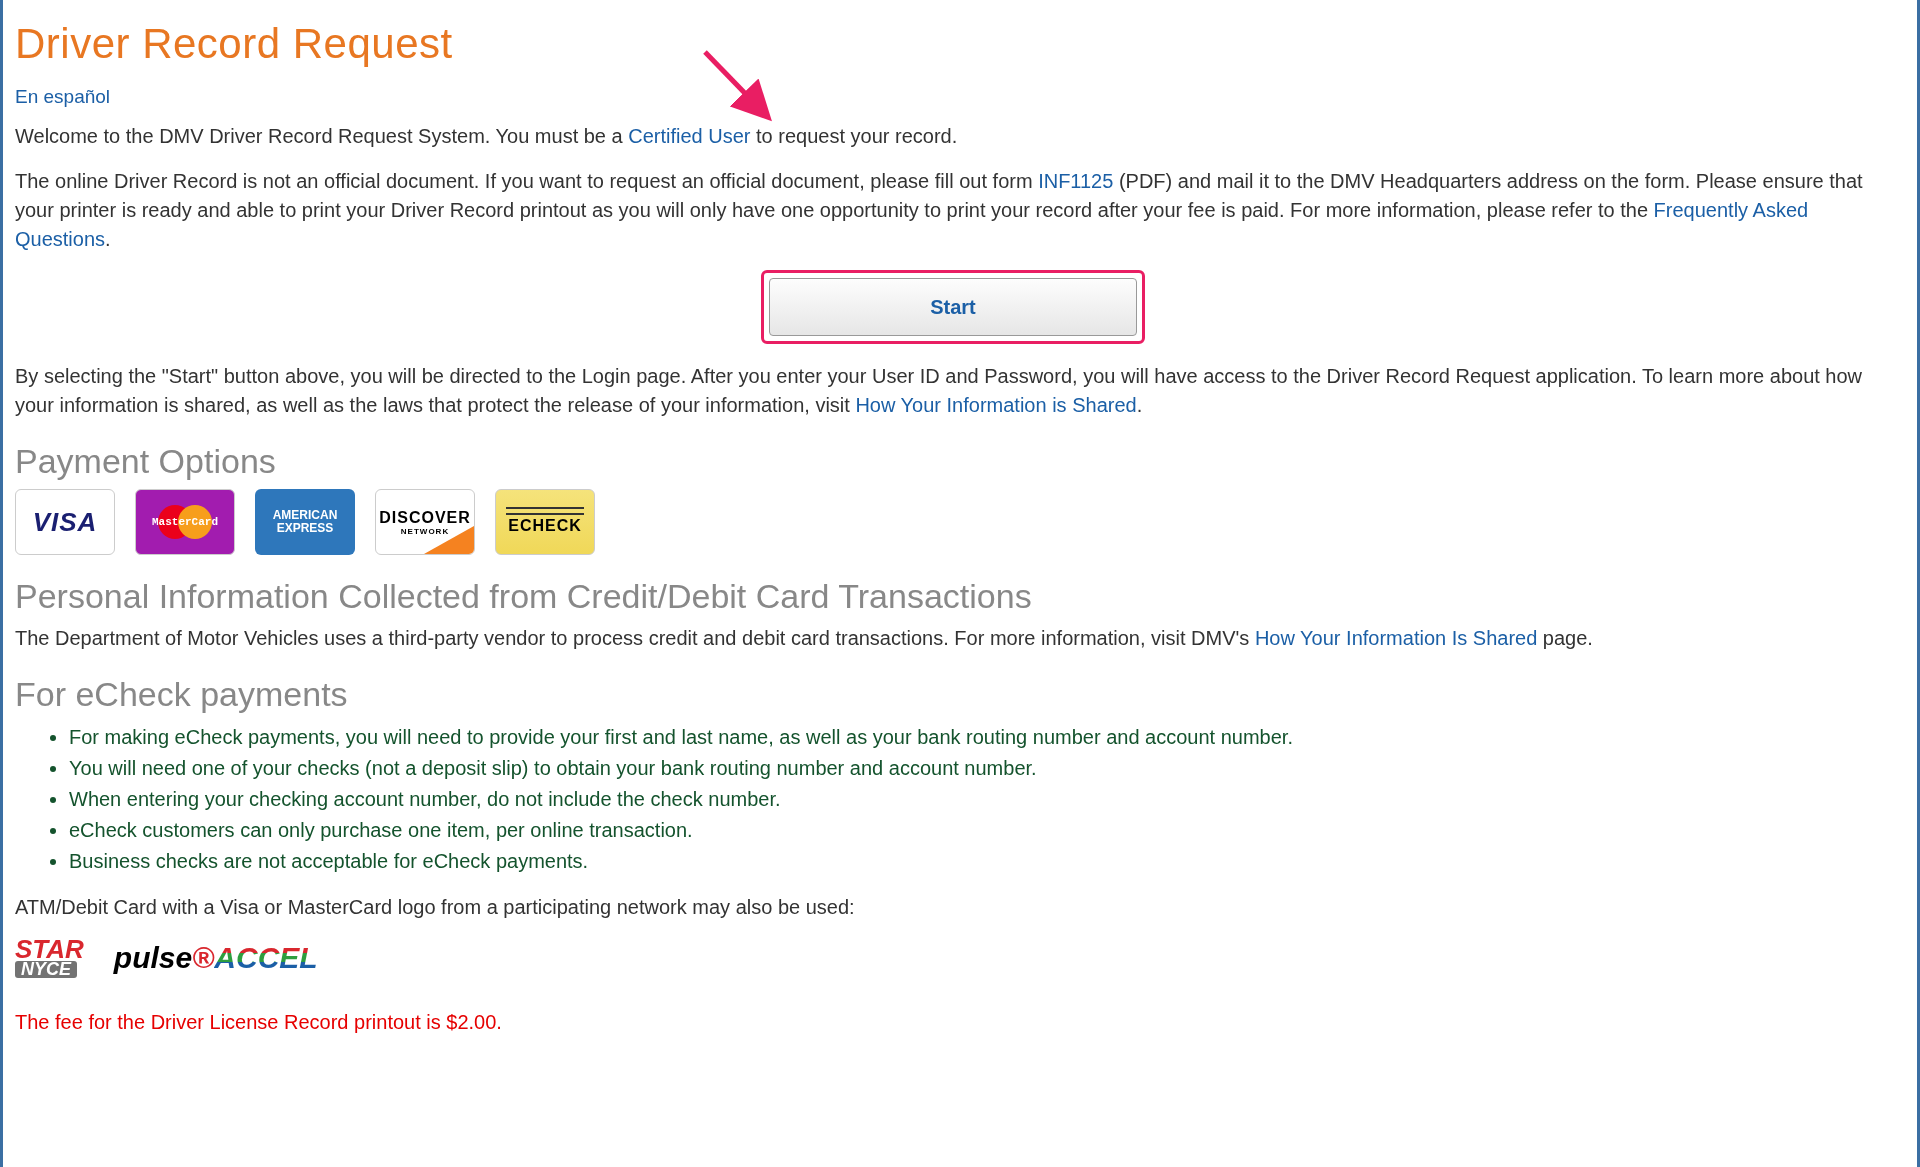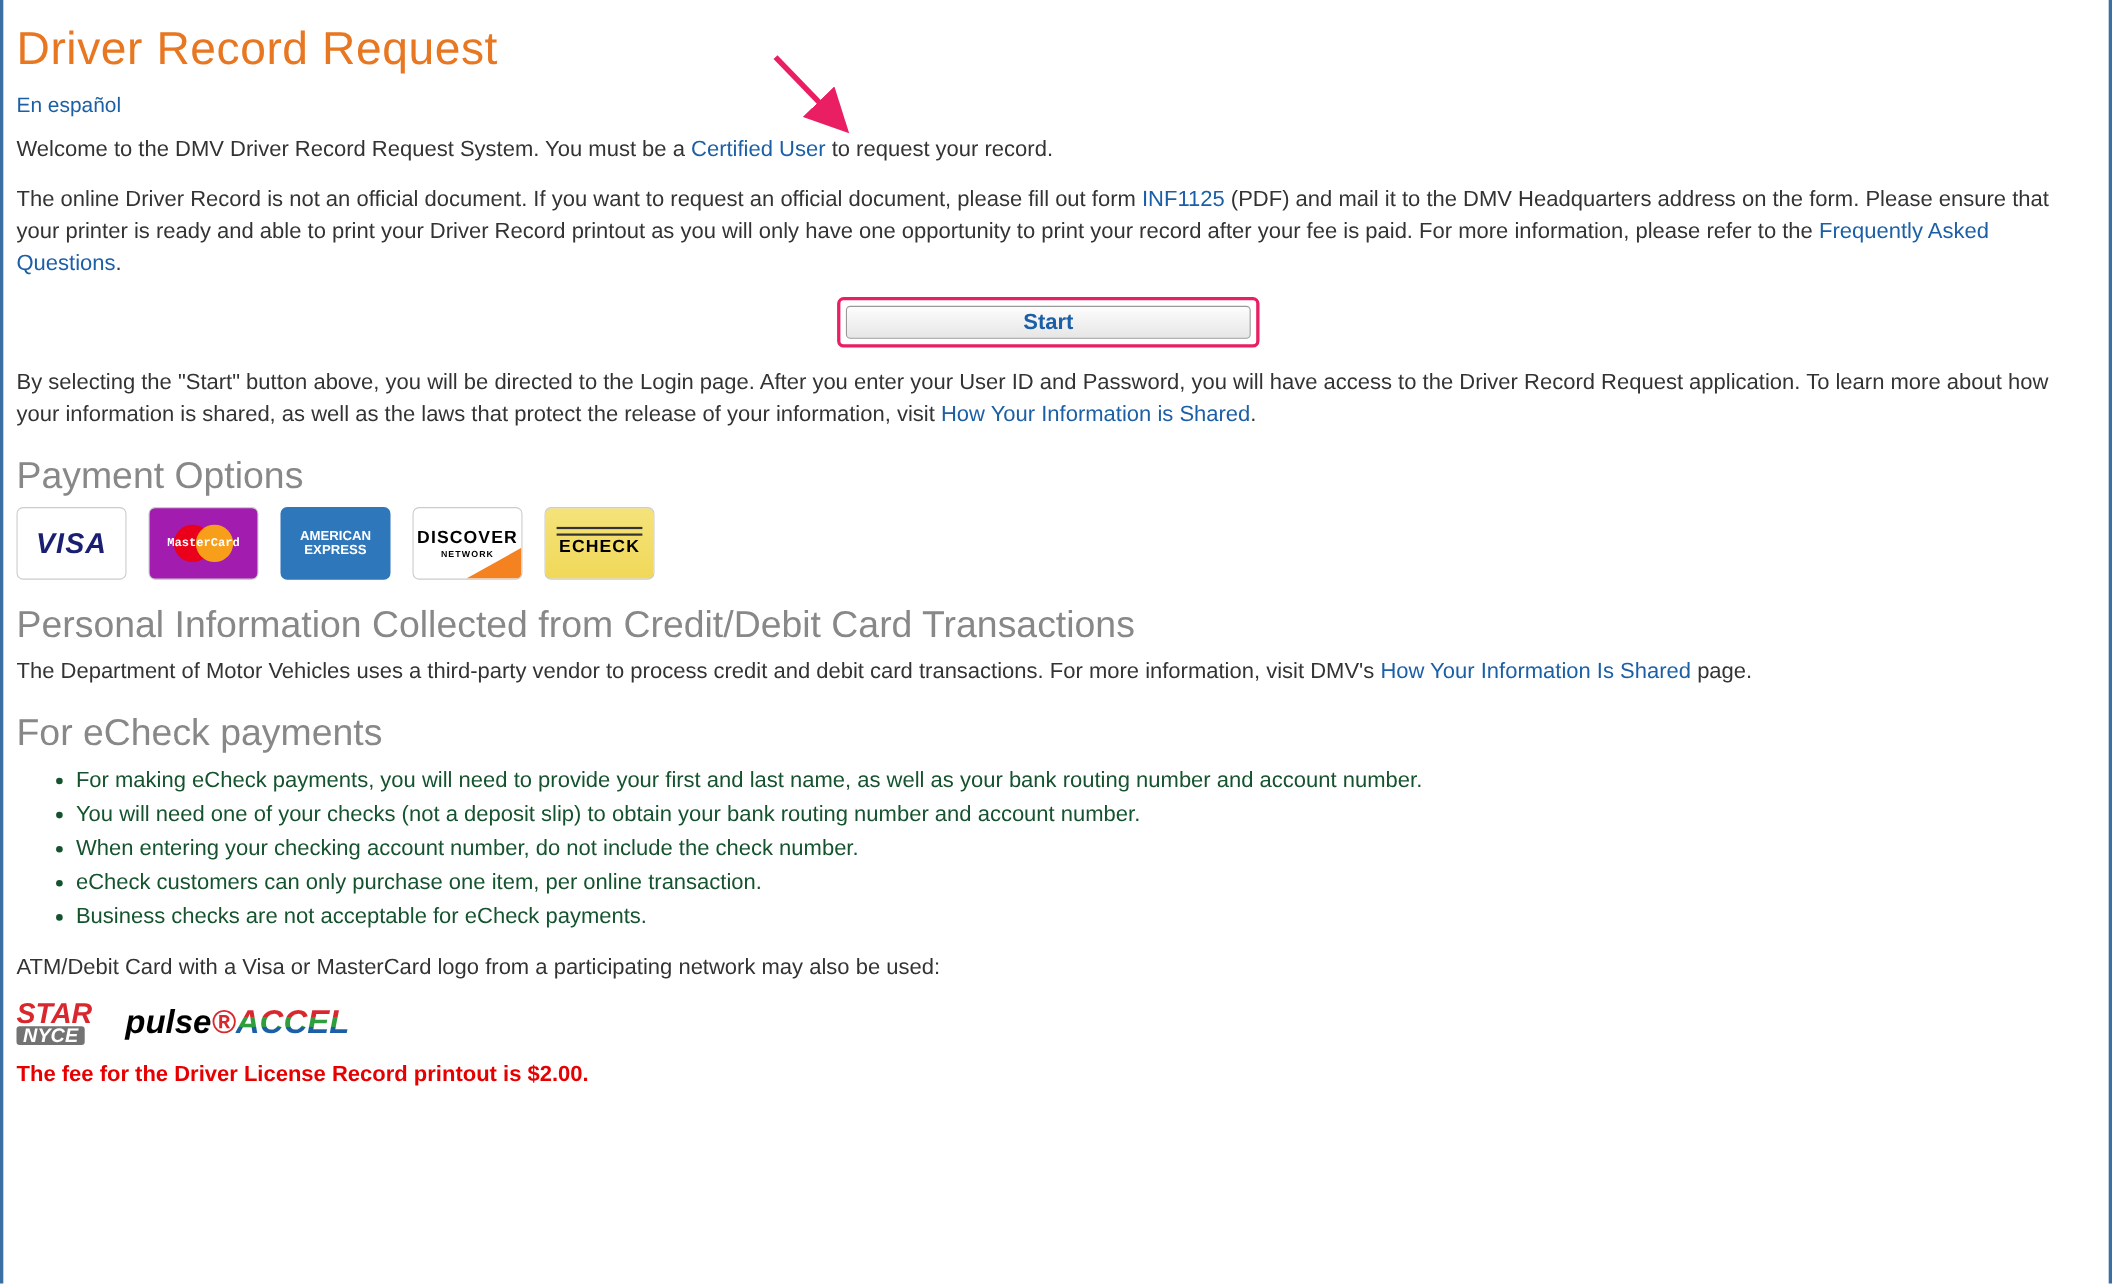--- a/index.html
+++ b/index.html
@@ -45,21 +45,21 @@
     position: relative;
   }
   .highlight-box {
     display: inline-block;
     border: 3px solid #e91e63;
     border-radius: 6px;
     padding: 5px;
   }
   button.start-btn {
     width: 368px;
-    height: 30px;
+    height: 58px;
     font-size: 20px;
     font-weight: 700;
     color: #1b5fa6;
     background: linear-gradient(#fdfdfd, #e6e6e6);
     border: 1px solid #999;
     border-radius: 4px;
     cursor: pointer;
   }
   .arrow {
     position: absolute;
@@ -94,29 +94,29 @@
   .card.amex { background:#2e77bb; color:#fff; font-size:12px; text-align:center; line-height:1.1;}
   .card.discover { background:#fff; border:1px solid #ccc; flex-direction:column;}
   .discover-text{font-size:16px;color:#000;letter-spacing:1px;}
   .discover-net{font-size:8px;color:#000;letter-spacing:1px;}
   .discover-swoosh{position:absolute;bottom:0;right:0;width:0;height:0;border-left:50px solid transparent;border-bottom:28px solid #f58220;}
   .card.echeck { background:linear-gradient(#f5e37b,#f0d858); border:1px solid #ccc; flex-direction:column; padding-bottom:4px;}
   .echeck-line{width:80%;height:2px;background:#333;margin:2px 0;}
   .echeck-label{font-size:16px;font-weight:700;color:#000;letter-spacing:1px;}
   ul.bullets { margin: 6px 0 16px 0; padding-left: 54px; }
   ul.bullets li { font-size: 20px; line-height: 1.55; color:#14532d; }
-  .network-row { display:flex; gap:30px; align-items:center; margin:10px 0 16px 0;}
+  .network-row { display:flex; gap:30px; align-items:center; margin:10px 0 33px 0;}
   .star-nyce { display:flex; flex-direction:column; align-items:flex-start; line-height:0.9;}
   .star-text{color:#d9272e;font-weight:700;font-style:italic;font-size:26px;}
   .nyce-text{background:#737373;color:#fff;font-weight:700;font-style:italic;font-size:18px;padding:0 6px;border-radius:3px;}
   .pulse-accel{display:flex;line-height:0.9;}
   .pulse-text{font-weight:900;font-style:italic;font-size:30px;color:#000;}
   .pulse-text .dot{color:#d9272e;}
   .accel-text{font-weight:900;font-style:italic;font-size:30px;background:linear-gradient(#d9272e 0 33%,#2e9e3f 33% 66%,#1b5fa6 66% 100%);-webkit-background-clip:text;background-clip:text;color:transparent;}
-  .fee-line { color:#e60000; font-size:20px; margin:6px 0 0 0;font-weight:bold;}
+  .fee-line { color:#e60000; font-size:20px; margin:6px 0 0 0;}
   .welcome-wrap { position: relative; }
 </style>
 </head>
 <body>
 
 <div class="page">
 
   <h1 class="title">Driver Record Request</h1>
 
   <a class="link lang">En español</a>

